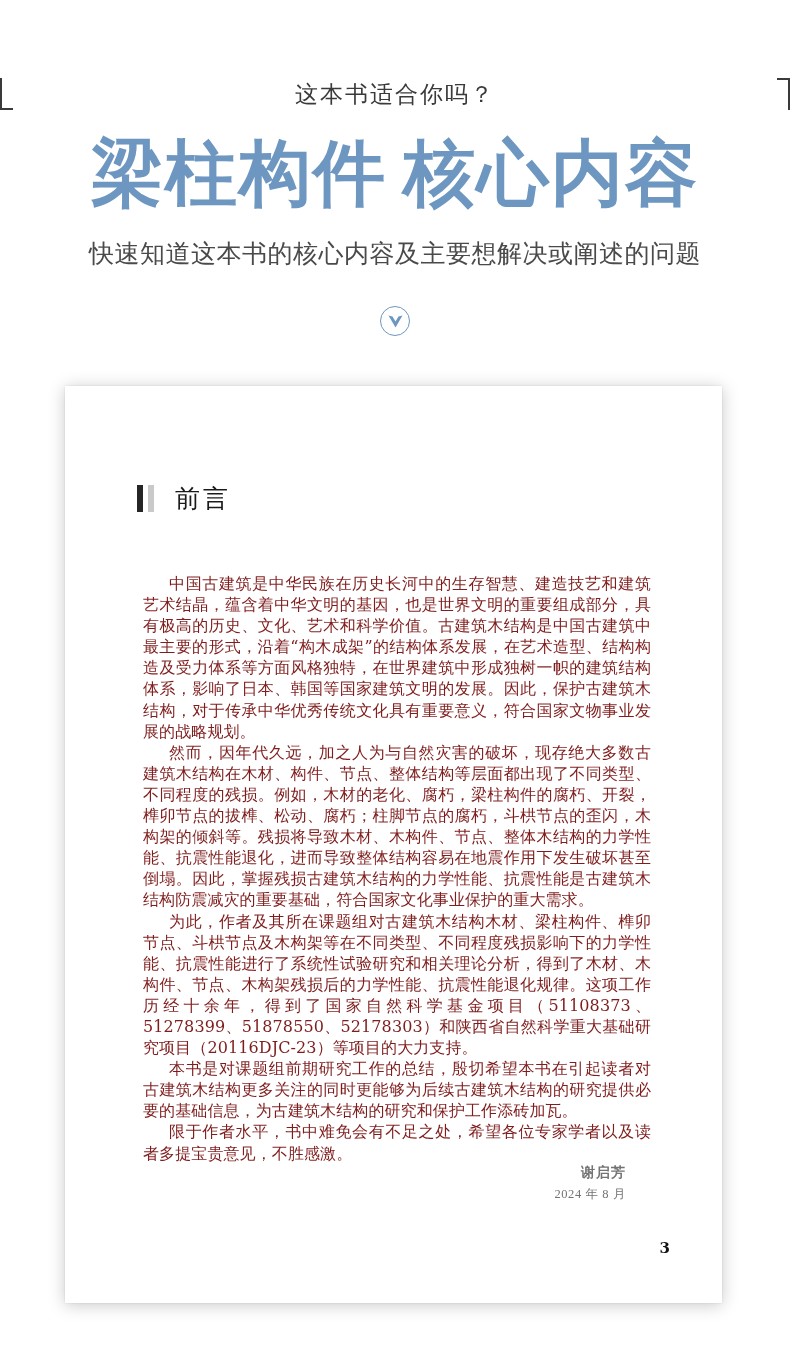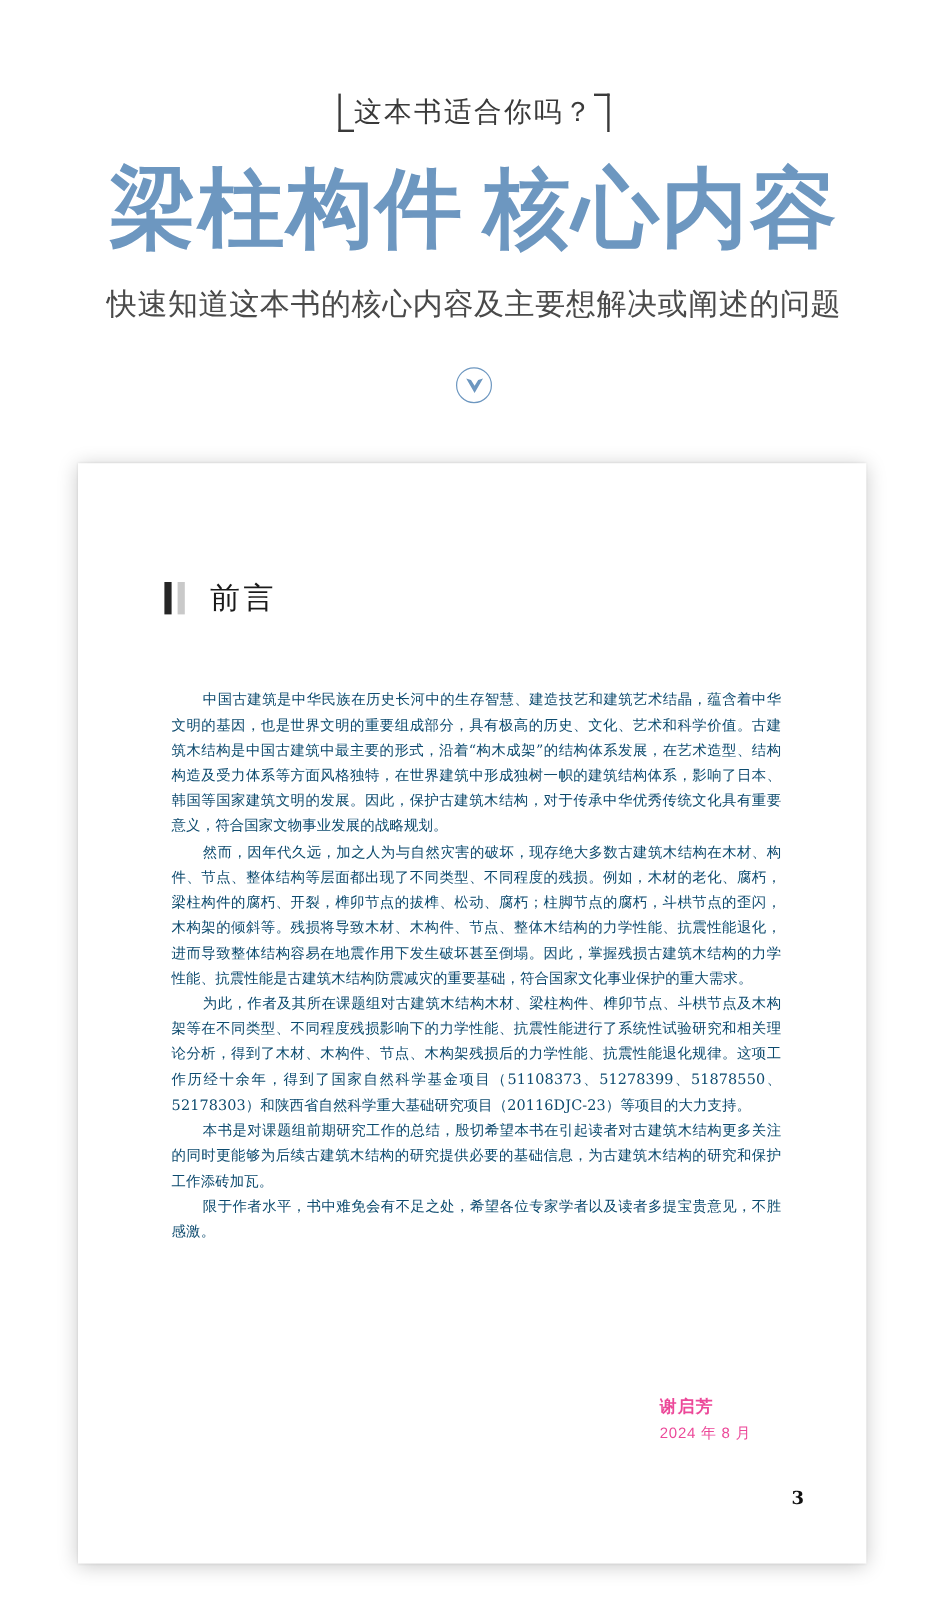--- a/index.html
+++ b/index.html
@@ -23,21 +23,21 @@
     box-sizing: border-box;
   }
 
   .hero-eyebrow {
     font-size: 23px;
     letter-spacing: 3px;
     color: #3a3a3a;
     font-family: "DejaVu Sans", "Liberation Sans", sans-serif;
     line-height: 1;
     display: flex;
-    justify-content: center;
+    justify-content: space-between;
     align-items: center;
   }
   .bracket {
     display: inline-block;
     width: 11px;
     height: 30px;
     position: relative;
   }
   .bracket.left {
     border-left: 2px solid #3a3a3a;
@@ -125,35 +125,35 @@
 
   .body-col {
     position: absolute;
     left: 78px;
     top: 187px;
     width: 508px;
   }
   .body-col p {
     margin: 0;
     font-family: "DejaVu Serif", "Liberation Serif", serif;
-    font-size: 12px;
+    font-size: 16px;
     line-height: 21.1px;
-    color: #0c4a6e;
+    color: #7f1d1d;
     text-align: justify;
     text-indent: 26px;
     letter-spacing: 0.1px;
   }
 
   .signature {
     position: absolute;
     right: 96px;
     top: 778px;
-    text-align: left;
-    font-family: Liberation Sans, sans-serif;
-    color: #ec4899;
+    text-align: right;
+    font-family: Liberation Serif, serif;
+    color: #737373;
   }
   .sig-name {
     font-size: 14px;
     font-weight: 700;
     letter-spacing: 1px;
   }
   .sig-date {
     margin-top: 4px;
     font-size: 12.5px;
     letter-spacing: 0.6px;

